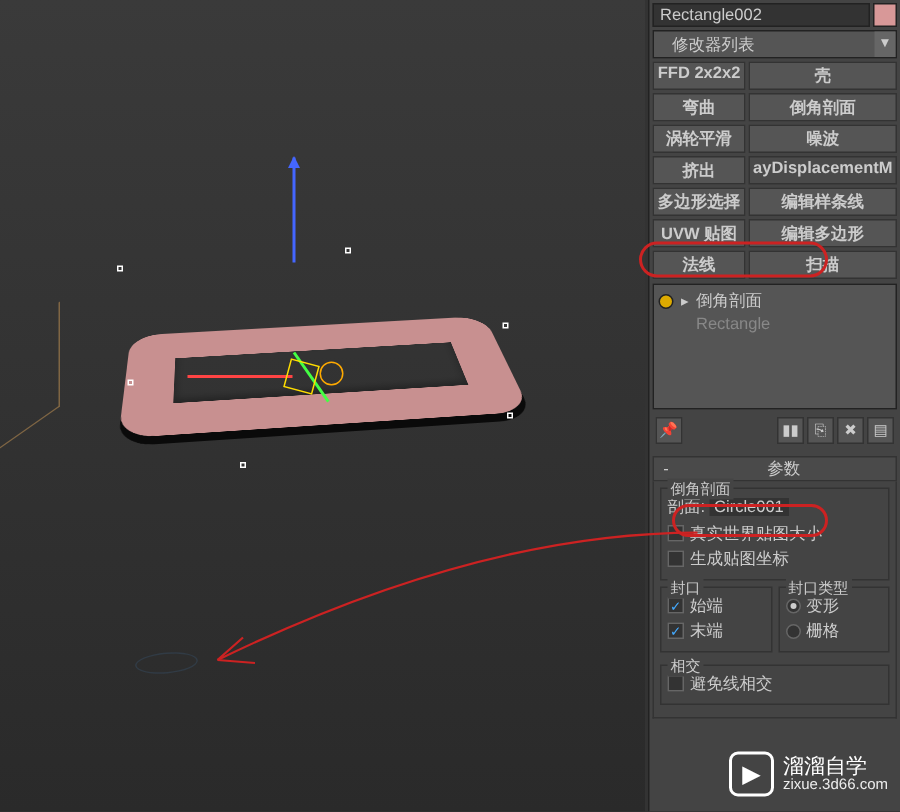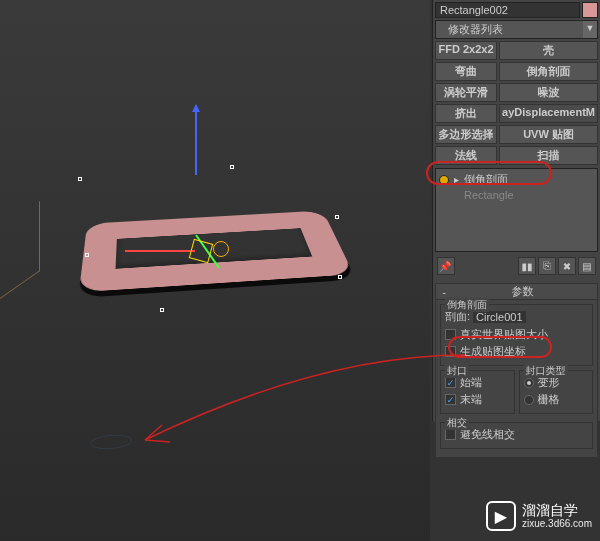--- a/index.html
+++ b/index.html
@@ -108,21 +108,21 @@
     .sb2 { left: 230px; top: 165px; }
     .sb3 { left: 335px; top: 215px; }
     .sb4 { left: 338px; top: 275px; }
     .sb5 { left: 160px; top: 308px; }
     .sb6 { left: 85px; top: 253px; }
     .side-panel {
       position: absolute;
       right: 0;
       top: 0;
       width: 168px;
-      height: 421px;
+      height: 541px;
       background: #444444;
       border-left: 1px solid #222;
       padding: 2px;
     }
     .obj-name-row {
       display: flex;
       gap: 2px;
       margin-bottom: 2px;
     }
     .obj-name {
@@ -454,21 +454,23 @@
   <div class="mod-grid">
     <div class="mod-btn">FFD 2x2x2</div>
     <div class="mod-btn">壳</div>
     <div class="mod-btn">弯曲</div>
     <div class="mod-btn">倒角剖面</div>
     <div class="mod-btn">涡轮平滑</div>
     <div class="mod-btn">噪波</div>
     <div class="mod-btn">挤出</div>
     <div class="mod-btn right-align">ayDisplacementM</div>
     <div class="mod-btn">多边形选择</div>
+    <div class="mod-btn">编辑样条线</div>
     <div class="mod-btn">UVW 贴图</div>
+    <div class="mod-btn">编辑多边形</div>
     <div class="mod-btn">法线</div>
     <div class="mod-btn">扫描</div>
   </div>
 
   <div class="stack">
     <div class="stack-row">
       <div class="stack-bulb"></div>
       <div class="stack-expand">▸</div>
       <div>倒角剖面</div>
     </div>

